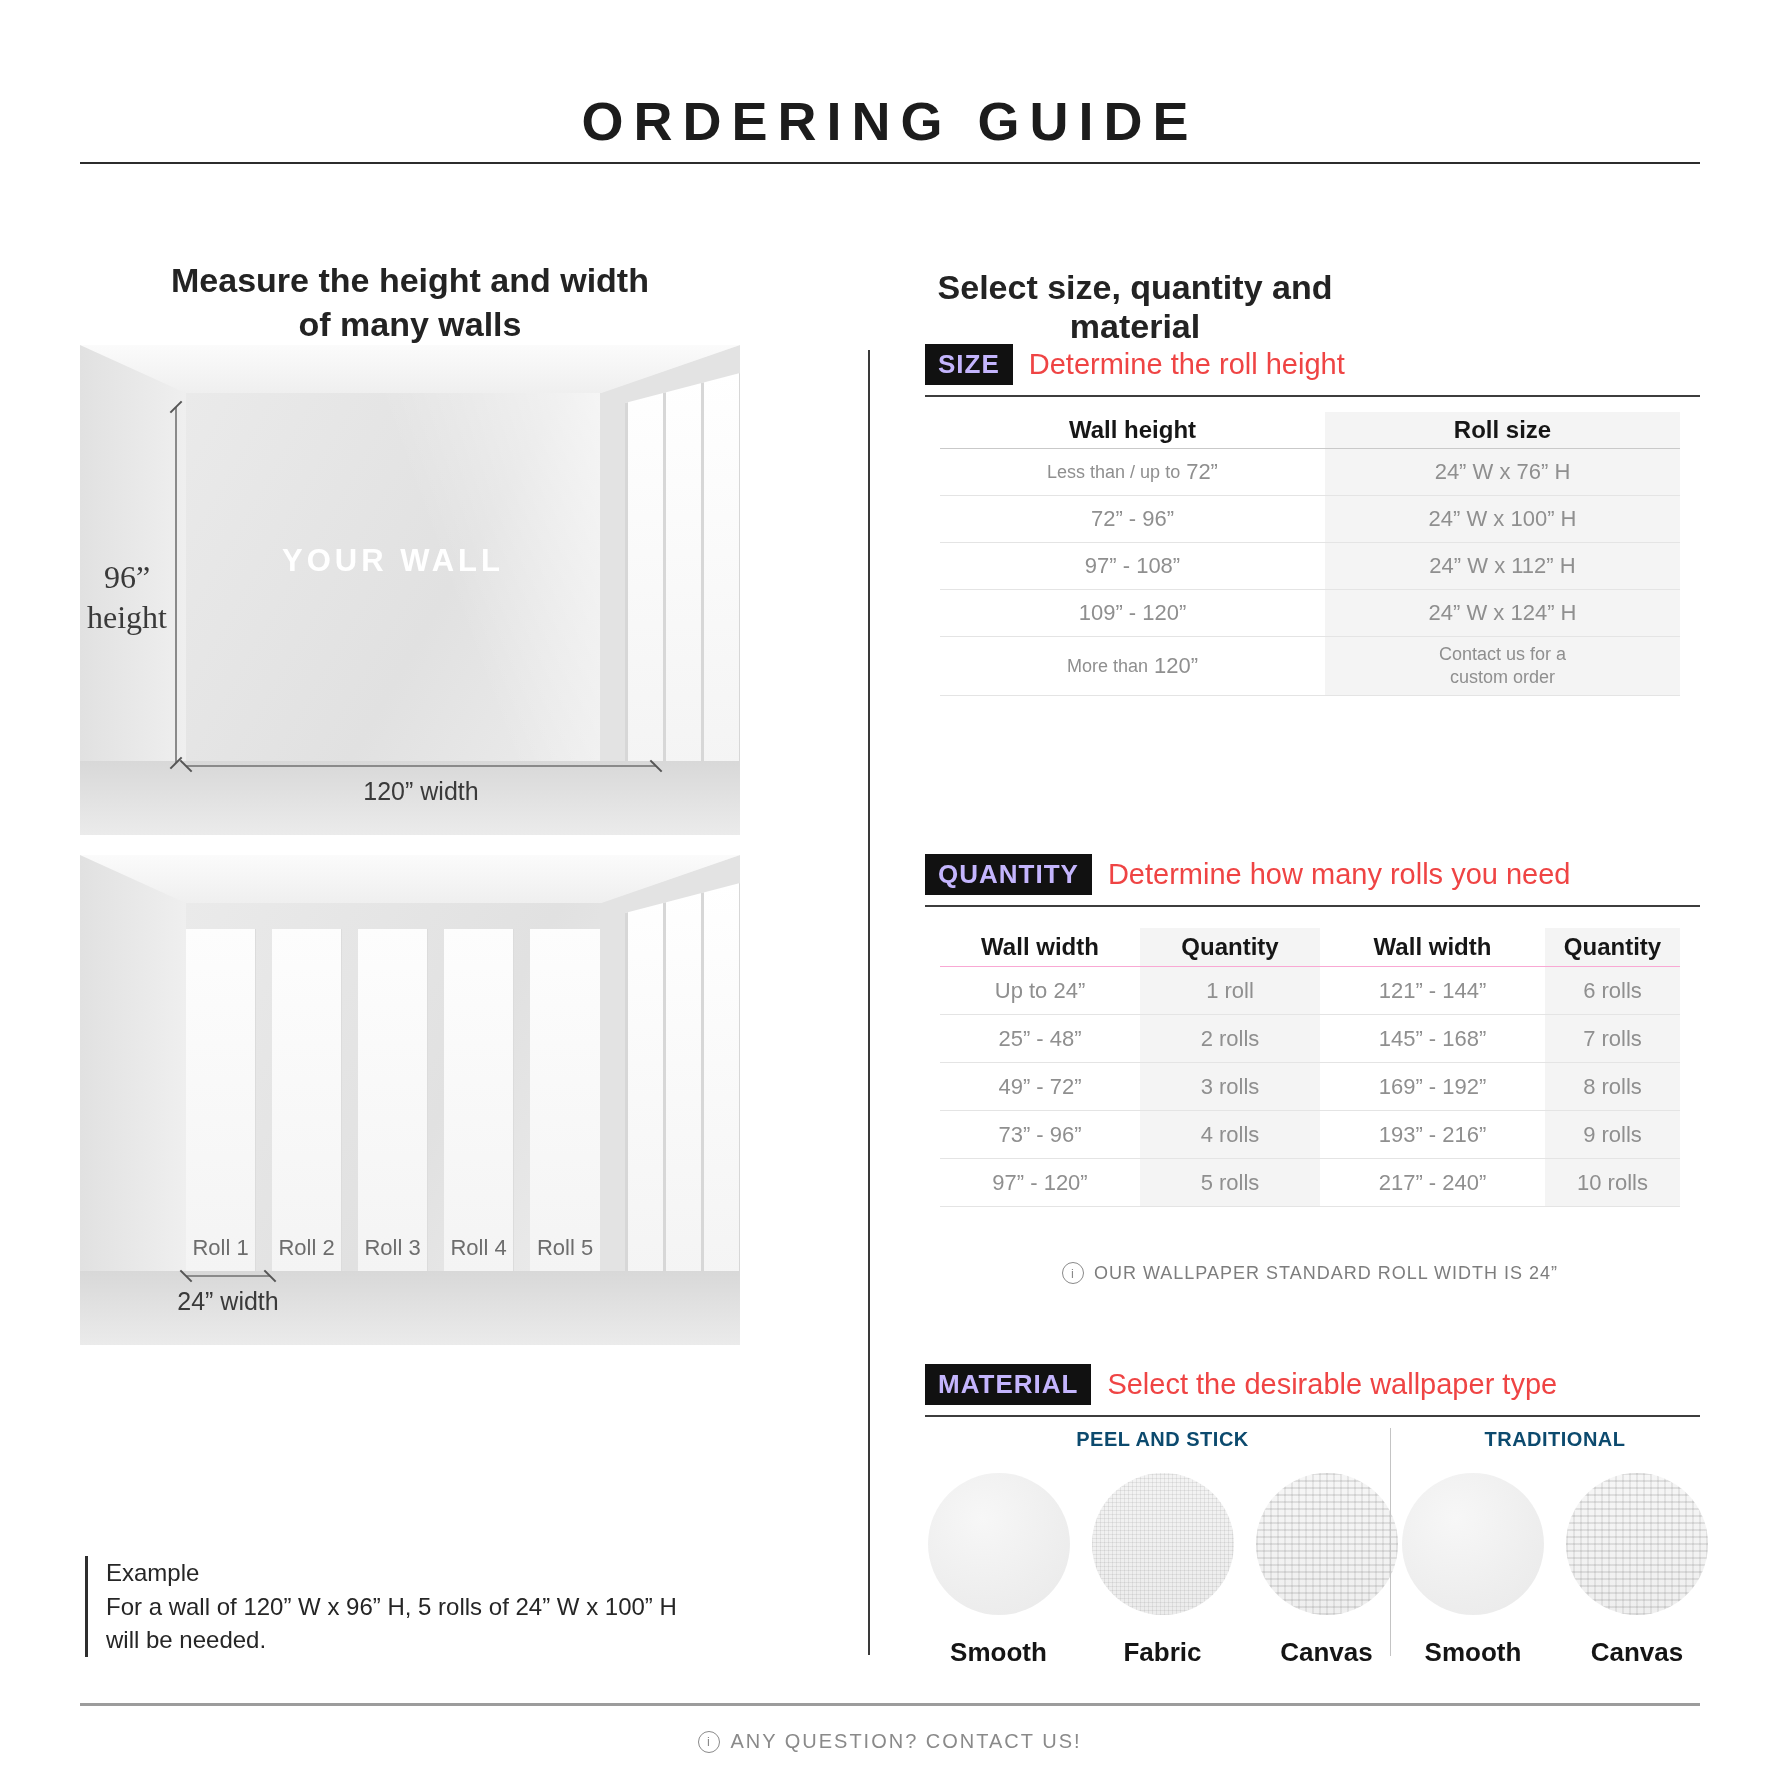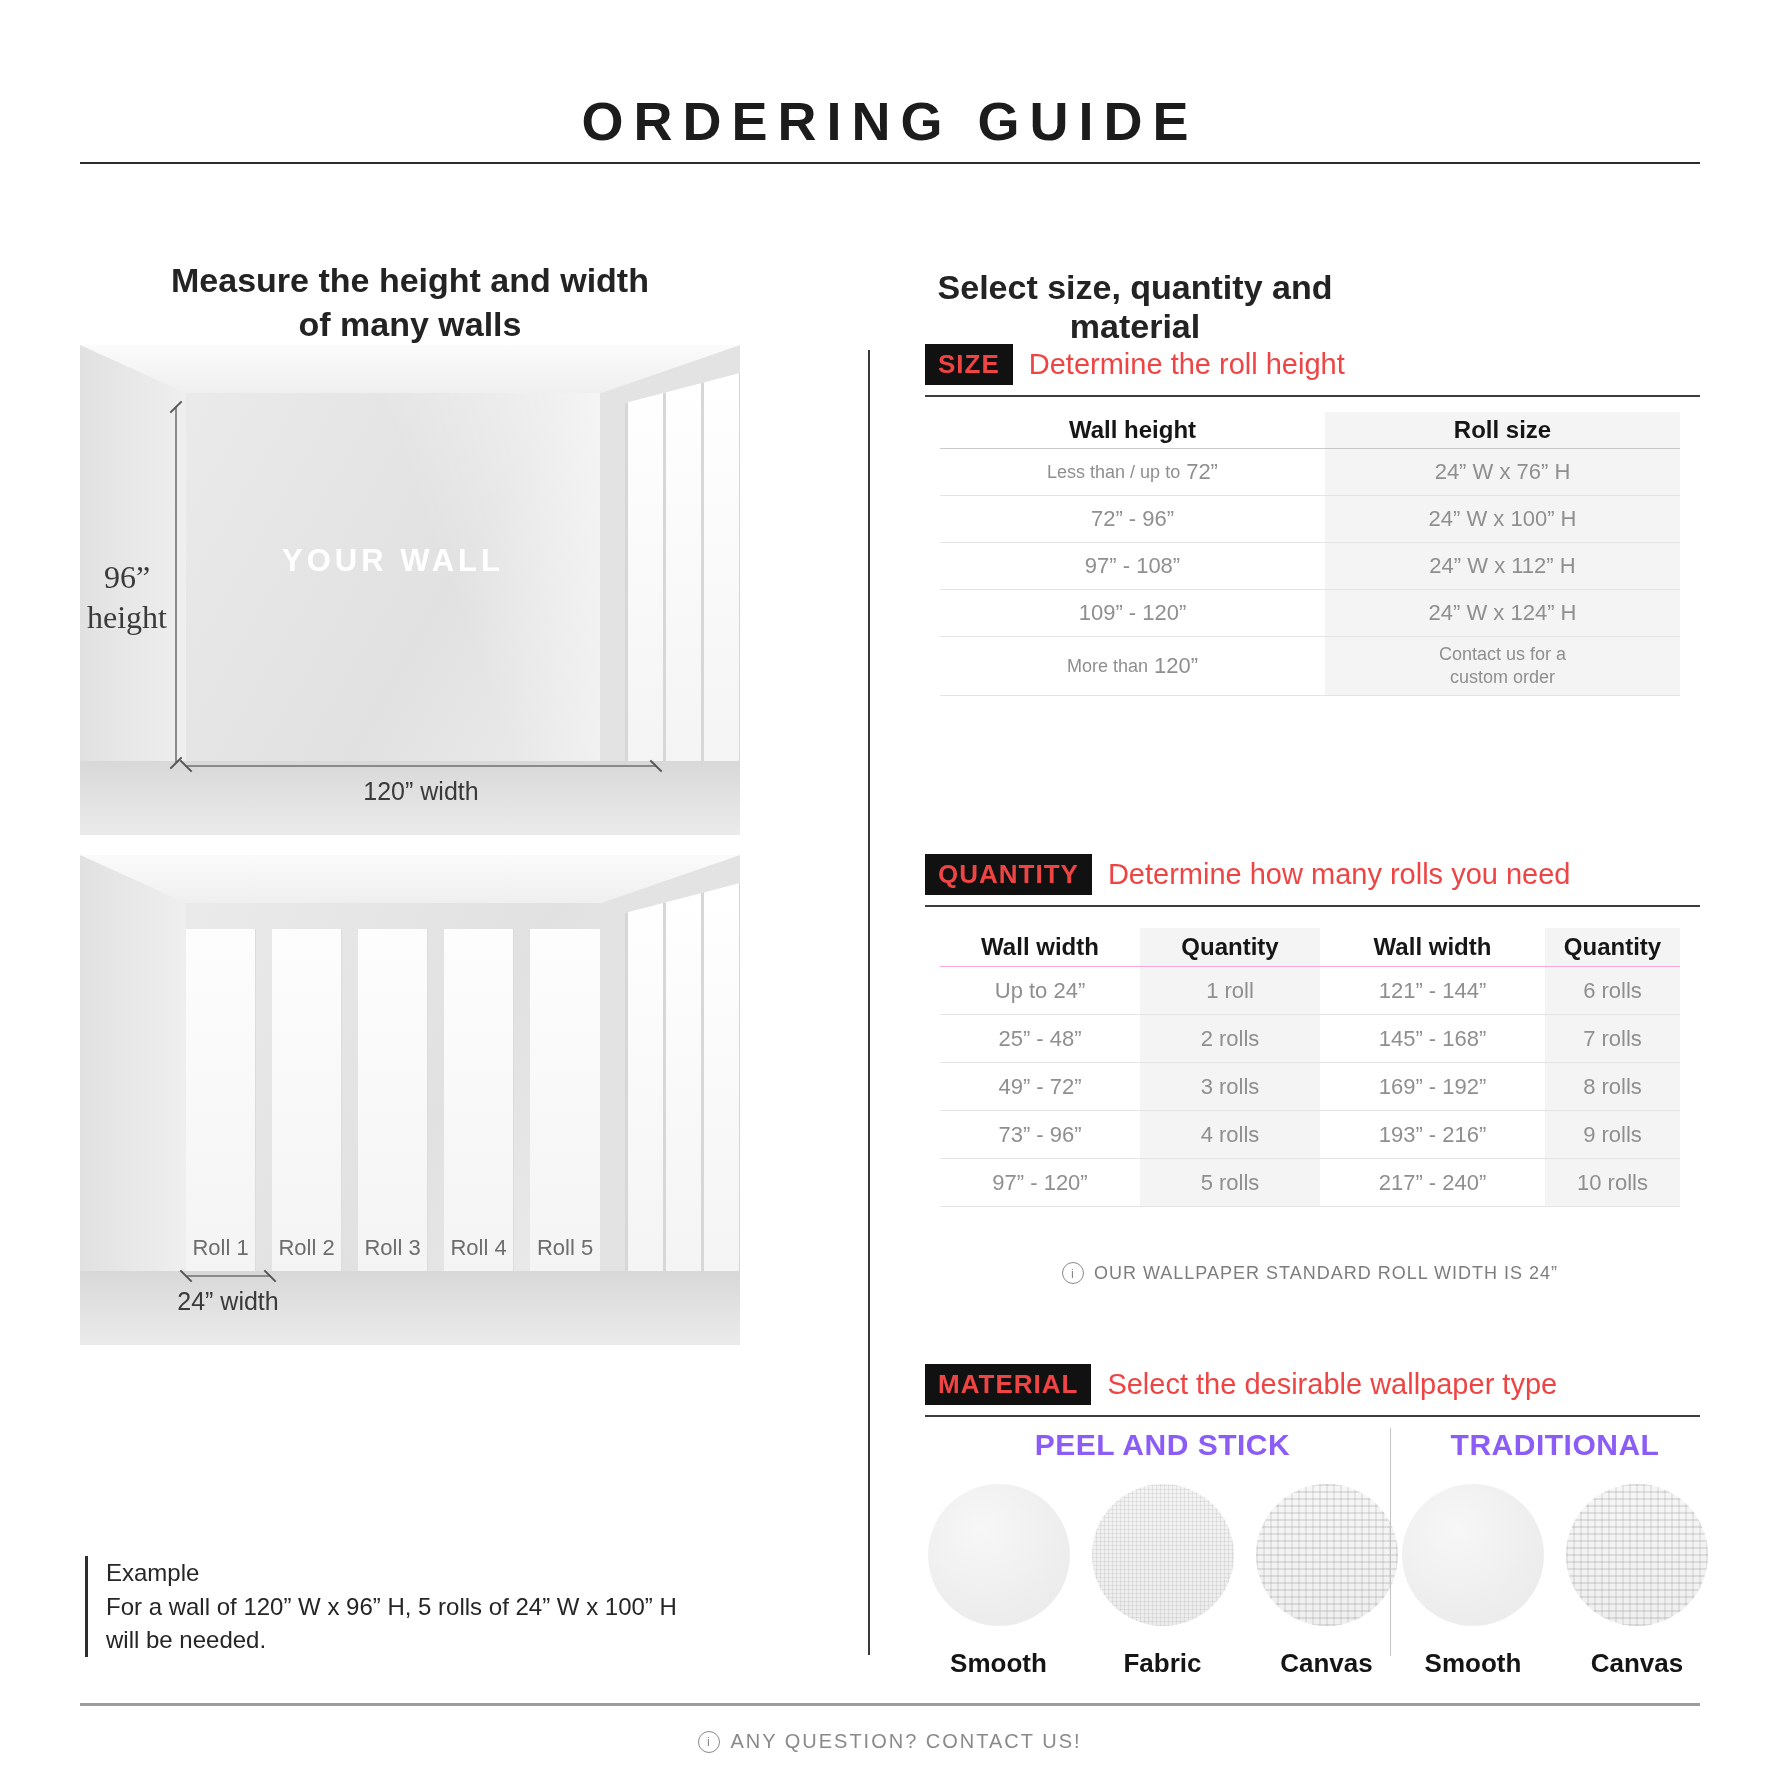--- a/index.html
+++ b/index.html
@@ -59,21 +59,21 @@
   .roll span{padding-bottom:10px;color:#6d6d6d;font-size:22px;}
 
   
   .example{position:absolute;left:85px;top:1556px;width:640px;border-left:3px solid #2e2e2e;
     padding-left:18px;font-size:24px;color:#262626;line-height:1.4;}
 
   
   .sec-head{position:absolute;left:925px;width:775px;display:flex;align-items:center;gap:16px;
     border-bottom:2px solid #3d3d3d;padding-bottom:10px;}
   #size-head{top:344px;} #qty-head{top:854px;} #mat-head{top:1364px;}
-  .badge{background:#111;color:#ef4444;font-size:26px;font-weight:700;padding:5px 13px;letter-spacing:1px;}
+  .badge{background:#111;color:#c4b5fd;font-size:26px;font-weight:700;padding:5px 13px;letter-spacing:1px;}
   .subtitle{font-size:29px;color:#ef4444;}
 
   .size-table{position:absolute;left:940px;top:412px;width:740px;}
   .st-row{display:grid;grid-template-columns:385px 355px;border-bottom:1px solid #e4e4e4;}
   .st-row>div{display:flex;align-items:center;justify-content:center;min-height:46px;
     font-size:22px;color:#8f8f8f;}
   .st-row>div:nth-child(2){background:#f4f4f4;}
   .st-head{border-bottom:1px solid #c9c9c9;}
   .st-head>div{min-height:36px;font-weight:700;font-size:24px;color:#161616;}
   .cell-prefix{font-size:18px;margin-right:6px;}
@@ -90,21 +90,21 @@
 
   .note{position:absolute;left:940px;top:1262px;width:740px;display:flex;align-items:center;
     justify-content:center;gap:10px;font-size:18px;color:#7d7d7d;letter-spacing:1px;}
   .info-i{width:20px;height:20px;border:1.5px solid #8a8a8a;border-radius:50%;display:inline-flex;
     align-items:center;justify-content:center;font-size:13px;flex:none;color:#8a8a8a;}
 
   .material-groups{position:absolute;left:935px;top:1428px;width:785px;display:flex;}
   .mgroup{display:flex;flex-direction:column;align-items:center;}
   .mgroup-1{width:455px;} .mgroup-2{width:330px;}
   .group-divider{position:absolute;left:1390px;top:1428px;width:1px;height:228px;background:#c4c4c4;}
-  .group-title{font-size:30px;font-weight:600;color:#8b5cf6;letter-spacing:.5px;}
+  .group-title{font-size:20px;font-weight:600;color:#0c4a6e;letter-spacing:.5px;}
   .swatch-row{display:flex;margin-top:22px;gap:16px;}
   .swatch{width:148px;display:flex;flex-direction:column;align-items:center;}
   .sw-circle{width:142px;height:142px;border-radius:50%;}
   .sw-label{margin-top:22px;font-size:26px;font-weight:600;color:#151515;}
   .tex-smooth{background:radial-gradient(circle at 38% 32%,#f7f7f7 0%,#eeeeee 60%,#e9e9e9 100%);}
   .tex-fabric{background-image:
     repeating-linear-gradient(0deg,rgba(120,120,120,.13) 0 1px,rgba(0,0,0,0) 1px 4px),
     repeating-linear-gradient(90deg,rgba(120,120,120,.13) 0 1px,rgba(0,0,0,0) 1px 4px),
     linear-gradient(180deg,#f3f3f3,#ececec);}
   .tex-canvas{background-image:

